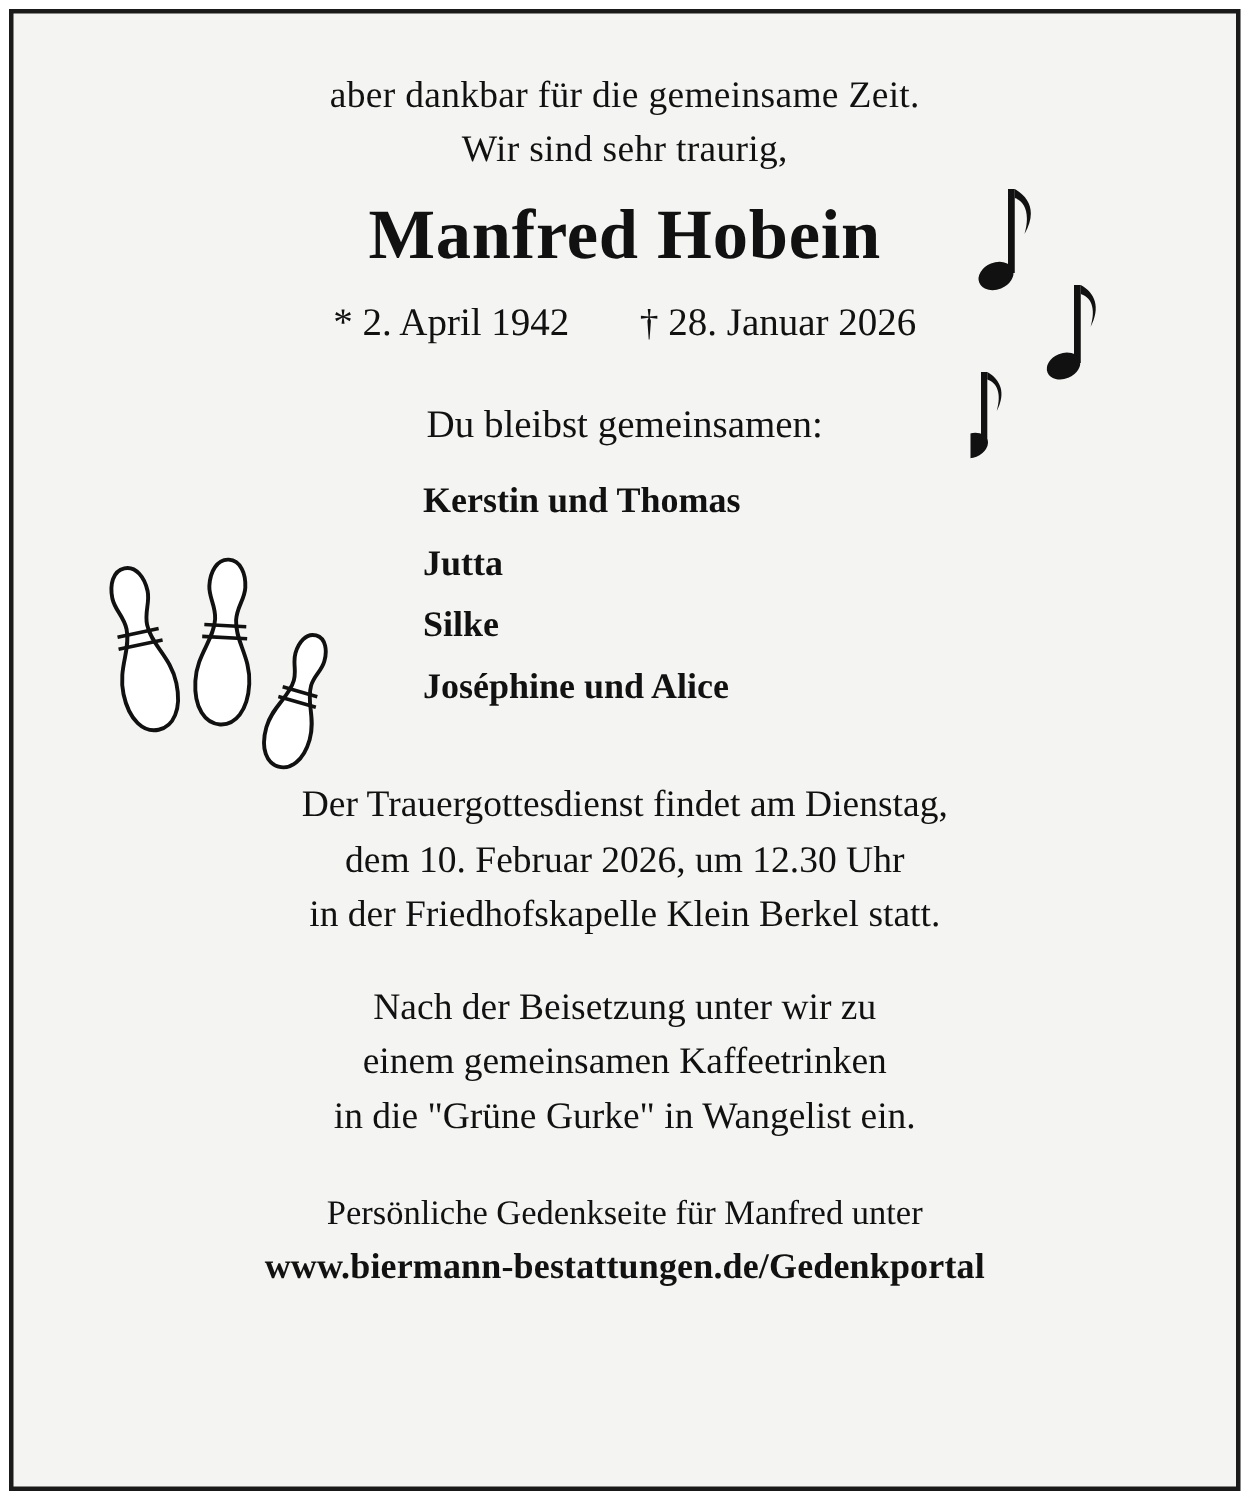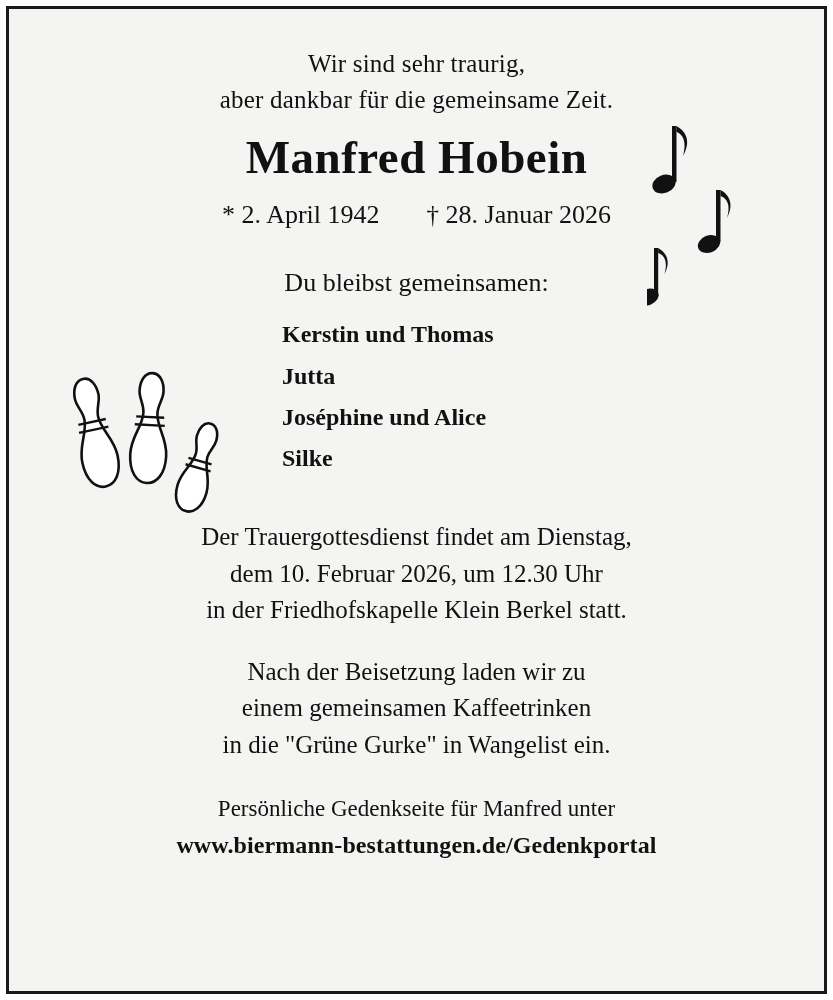--- a/index.html
+++ b/index.html
@@ -143,52 +143,52 @@
 </style>
 </head>
 <body>
 
 <div class="page">
   <div class="outer-border"></div>
 
   <div class="notice">
 
     <div class="intro">
+      <div>aber dankbar für die gemeinsame Zeit.</div>
       <div>Wir sind sehr traurig,</div>
-      <div>aber dankbar für die gemeinsame Zeit.</div>
     </div>
 
     <div class="name">Manfred Hobein</div>
 
     <div class="dates">
       <span>*</span>
       <span>2. April 1942</span>
       <span class="gap"></span>
       <span class="cross">†</span>
       <span>28. Januar 2026</span>
     </div>
 
     <div class="remember">Du bleibst gemeinsamen:</div>
 
     <div class="family">
       <div>Kerstin und Thomas</div>
       <div>Jutta</div>
+      <div>Silke</div>
       <div>Joséphine und Alice</div>
-      <div>Silke</div>
     </div>
 
     <div class="service">
       <div>Der Trauergottesdienst findet am Dienstag,</div>
       <div>dem 10. Februar 2026, um 12.30 Uhr</div>
       <div>in der Friedhofskapelle Klein Berkel statt.</div>
     </div>
 
 
     <div class="invite">
-      <div>Nach der Beisetzung laden wir zu</div>
+      <div>Nach der Beisetzung unter wir zu</div>
       <div>einem gemeinsamen Kaffeetrinken</div>
       <div>in die "Grüne Gurke" in Wangelist ein.</div>
     </div>
 
     <div class="memorial">
       <span>Persönliche Gedenkseite für Manfred unter</span>
       <span class="url">www.biermann-bestattungen.de/Gedenkportal</span>
     </div>
 
     <svg class="notes" viewBox="0 0 130 200">

